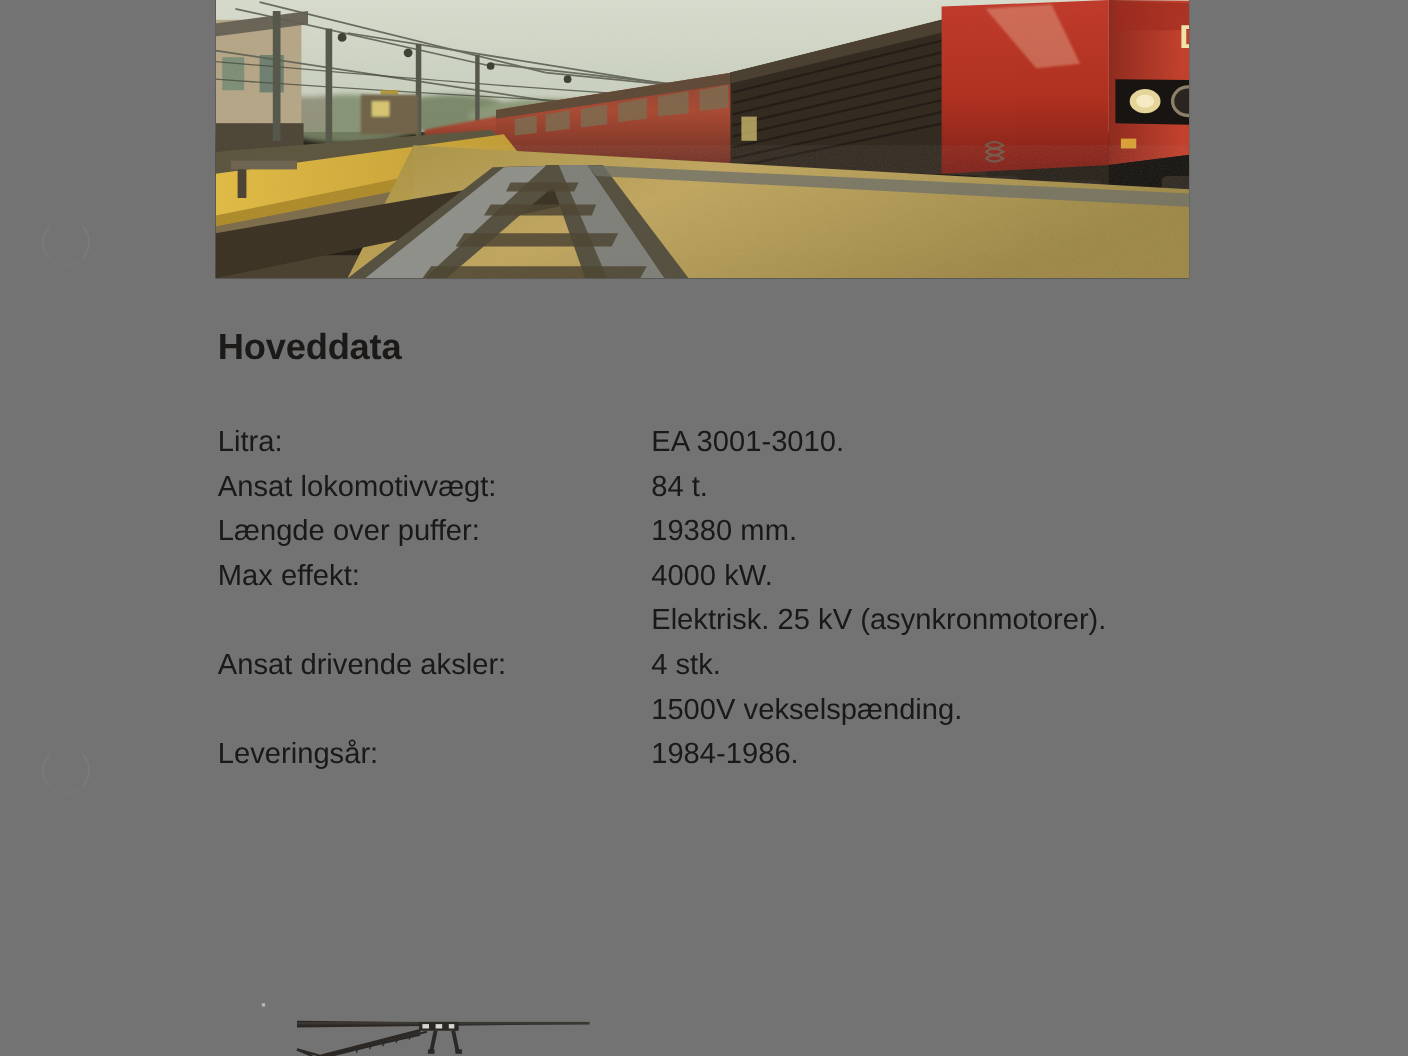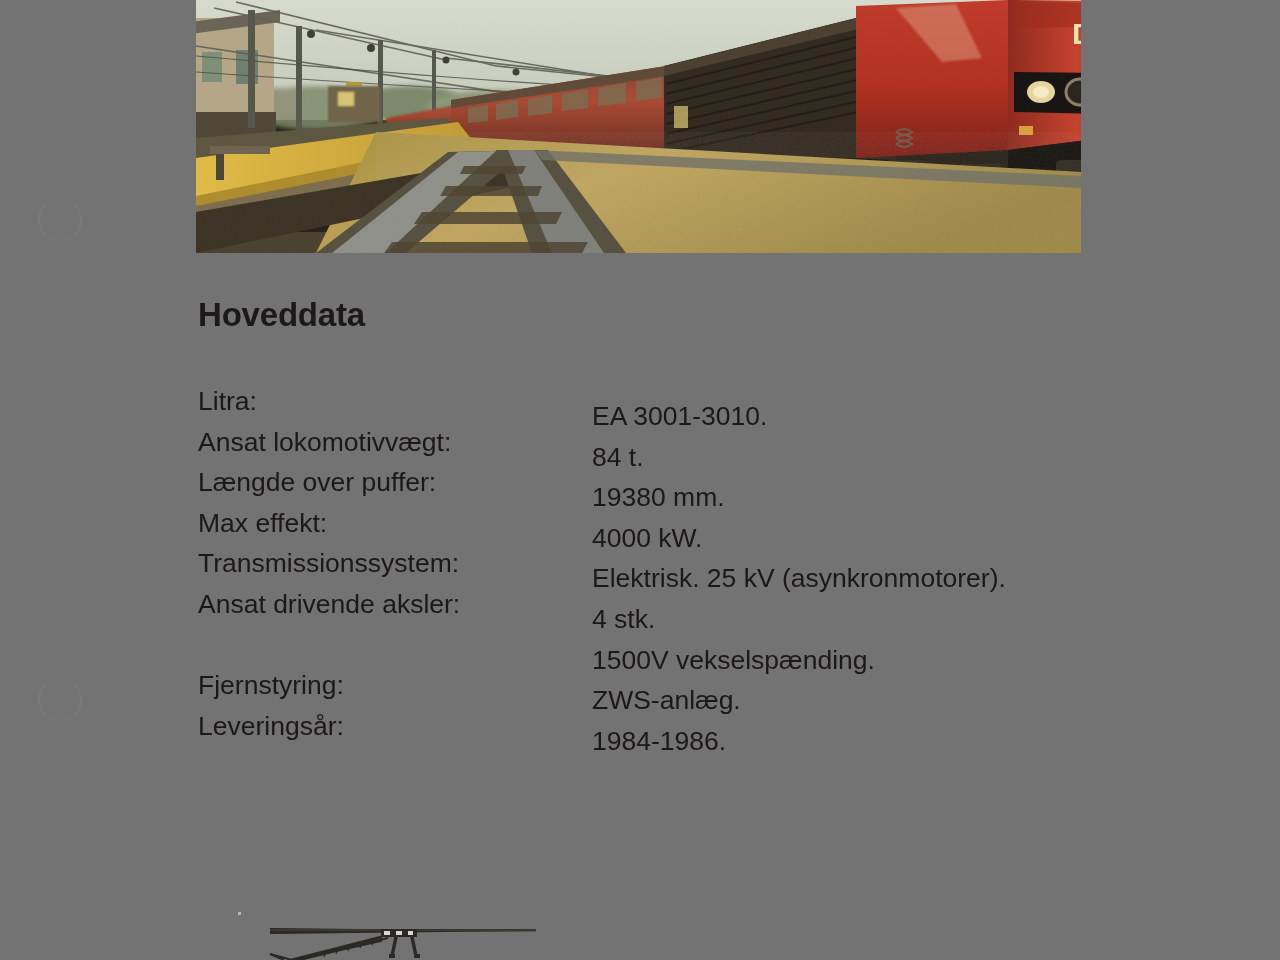--- a/index.html
+++ b/index.html
@@ -37,21 +37,21 @@
   }
 
   
   .specs { position:absolute; left:198px; top:381px; width:1000px; }
   .spec-row {
     position:relative; height:40.6px;
     font-size:26.5px; color:#1b1918; line-height:40.6px;
     white-space:nowrap;
   }
   .spec-label { position:absolute; left:0; top:0; }
-  .spec-value { position:absolute; left:394px; top:15px; }
+  .spec-value { position:absolute; left:394px; top:0; }
 
   
   .drawing {
     position:absolute; left:196px; top:898px; width:900px; height:62px;
     overflow:hidden;
   }
   .drawing svg { display:block; }
 </style>
 </head>
 <body>
@@ -292,33 +292,28 @@
     </div>
     <div class="spec-row">
       <span class="spec-label">Længde over puffer:</span>
       <span class="spec-value">19380  mm.</span>
     </div>
     <div class="spec-row">
       <span class="spec-label">Max effekt:</span>
       <span class="spec-value">4000  kW.</span>
     </div>
     <div class="spec-row">
-      <span class="spec-label">Transmissionssystem:</span>
       <span class="spec-value">Elektrisk. 25 kV (asynkronmotorer).</span>
     </div>
     <div class="spec-row">
       <span class="spec-label">Ansat drivende aksler:</span>
       <span class="spec-value">4  stk.</span>
     </div>
     <div class="spec-row">
       <span class="spec-value">1500V vekselspænding.</span>
-    </div>
-    <div class="spec-row">
-      <span class="spec-label">Fjernstyring:</span>
-      <span class="spec-value">ZWS-anlæg.</span>
     </div>
     <div class="spec-row">
       <span class="spec-label">Leveringsår:</span>
       <span class="spec-value">1984-1986.</span>
     </div>
 
   </div>
 
   <div class="drawing">
     <svg width="900" height="62" viewBox="0 0 900 62">

